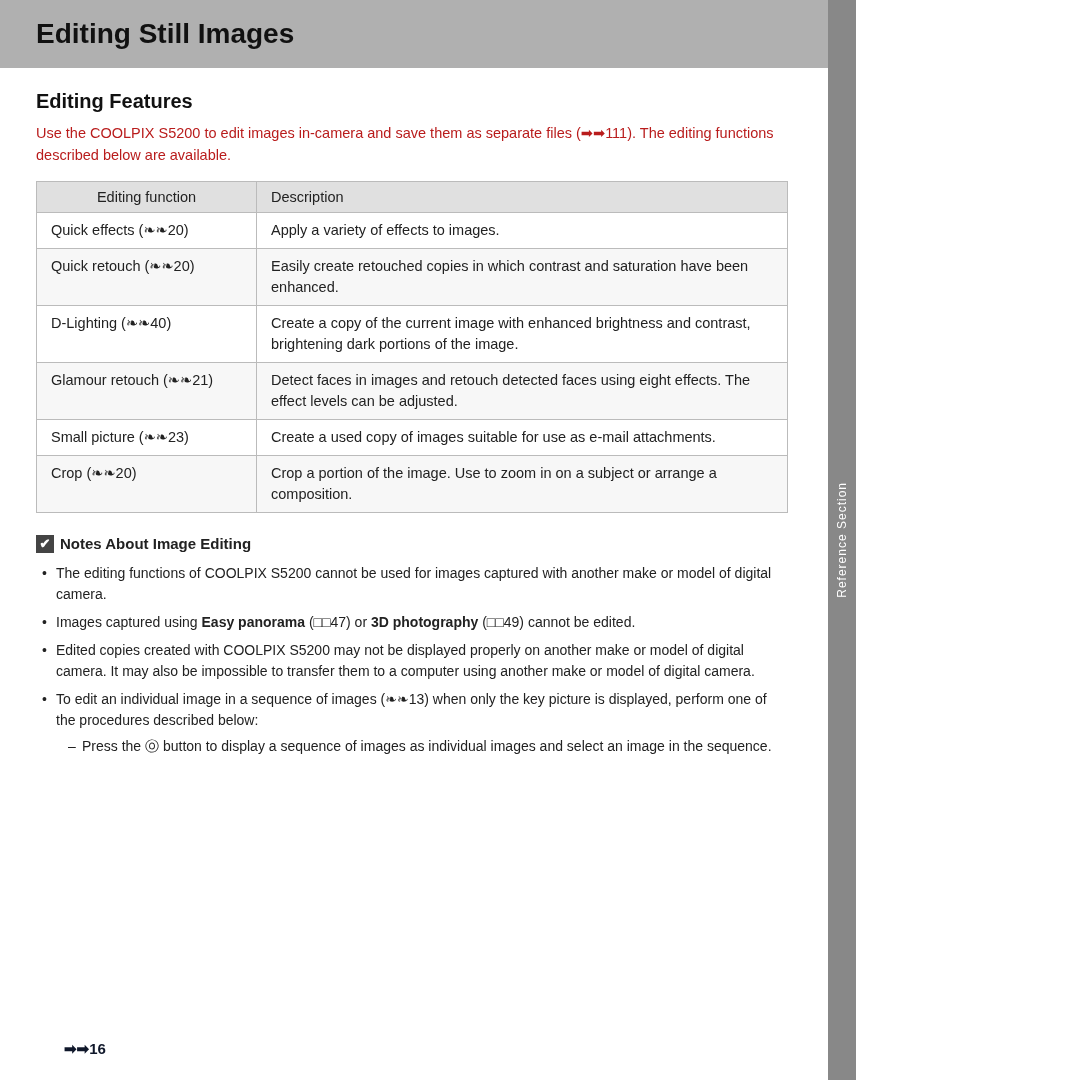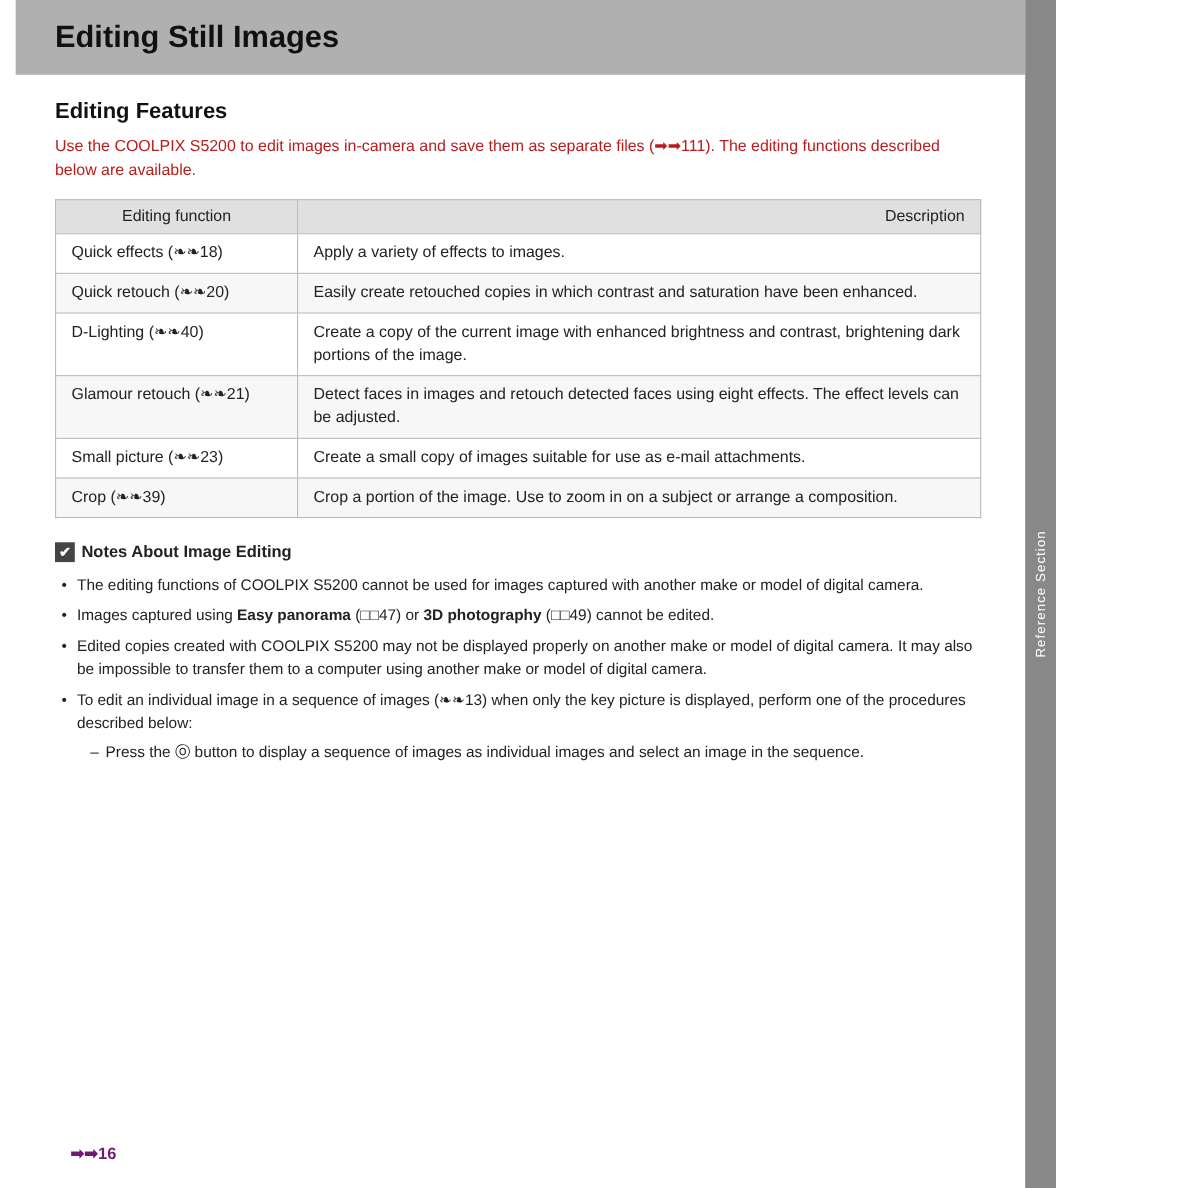--- a/index.html
+++ b/index.html
@@ -8,23 +8,22 @@
       height: 1080px;
       background: #ffffff;
       font-family: Arial, Helvetica, sans-serif;
       font-size: 15px;
       color: #222;
       overflow: hidden;
       position: relative;
     }
     .page-wrapper {
       display: flex;
-      width: 960px;
+      width: 856px;
       height: 1080px;
-      padding-left: 14px;
     }
     .side-tab {
       width: 28px;
       min-height: 100%;
       background: #888;
       display: flex;
       align-items: center;
       justify-content: center;
       flex-shrink: 0;
     }
@@ -69,21 +68,21 @@
       width: 100%;
       border-collapse: collapse;
       margin-bottom: 22px;
       font-size: 14.5px;
     }
     table.editing-table th {
       background: #e0e0e0;
       border: 1px solid #bbb;
       padding: 7px 14px;
       font-weight: normal;
-      text-align: right;
+      text-align: left;
       font-size: 14.5px;
     }
     table.editing-table th:first-child {
       text-align: center;
       width: 220px;
     }
     table.editing-table td {
       border: 1px solid #bbb;
       padding: 7px 14px;
       vertical-align: top;
@@ -158,21 +157,21 @@
       position: absolute;
       left: 0;
       top: 0;
     }
     .page-num {
       position: absolute;
       bottom: 22px;
       left: 64px;
       font-size: 15px;
       font-weight: bold;
-      color: #701a75;
+      color: #0f172a;
     }
   </style>
 </head>
 <body>
 
 <div class="page-wrapper">
   <div class="main-content">
 
     <div class="page-header">
       <div class="page-title">Editing Still Images</div>
@@ -186,41 +185,41 @@
 
       <table class="editing-table">
         <thead>
           <tr>
             <th>Editing function</th>
             <th>Description</th>
           </tr>
         </thead>
         <tbody id="table-body">
         <tr>
-              <td>Quick effects (❧❧18)</td>
+              <td>Quick effects (❧❧20)</td>
               <td>Apply a variety of effects to images.</td>
             </tr>
             <tr>
               <td>Quick retouch (❧❧20)</td>
               <td>Easily create retouched copies in which contrast and saturation have been enhanced.</td>
             </tr>
             <tr>
               <td>D-Lighting (❧❧40)</td>
               <td>Create a copy of the current image with enhanced brightness and contrast, brightening dark portions of the image.</td>
             </tr>
             <tr>
               <td>Glamour retouch (❧❧21)</td>
               <td>Detect faces in images and retouch detected faces using eight effects. The effect levels can be adjusted.</td>
             </tr>
             <tr>
               <td>Small picture (❧❧23)</td>
-              <td>Create a small copy of images suitable for use as e-mail attachments.</td>
-            </tr>
-            <tr>
-              <td>Crop (❧❧39)</td>
+              <td>Create a used copy of images suitable for use as e-mail attachments.</td>
+            </tr>
+            <tr>
+              <td>Crop (❧❧20)</td>
               <td>Crop a portion of the image. Use to zoom in on a subject or arrange a composition.</td>
             </tr>
           </tbody>
       </table>
     </div>
 
     <div class="notes-section">
       <div class="notes-title">
         <span class="check-icon">✔</span>
         <span>Notes About Image Editing</span>

